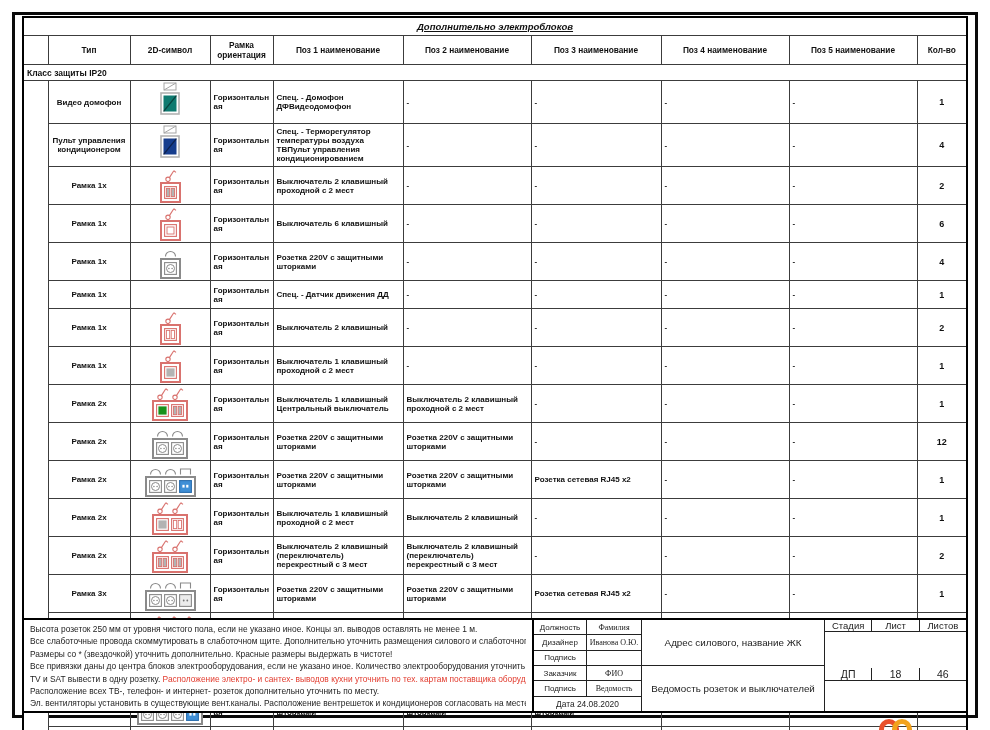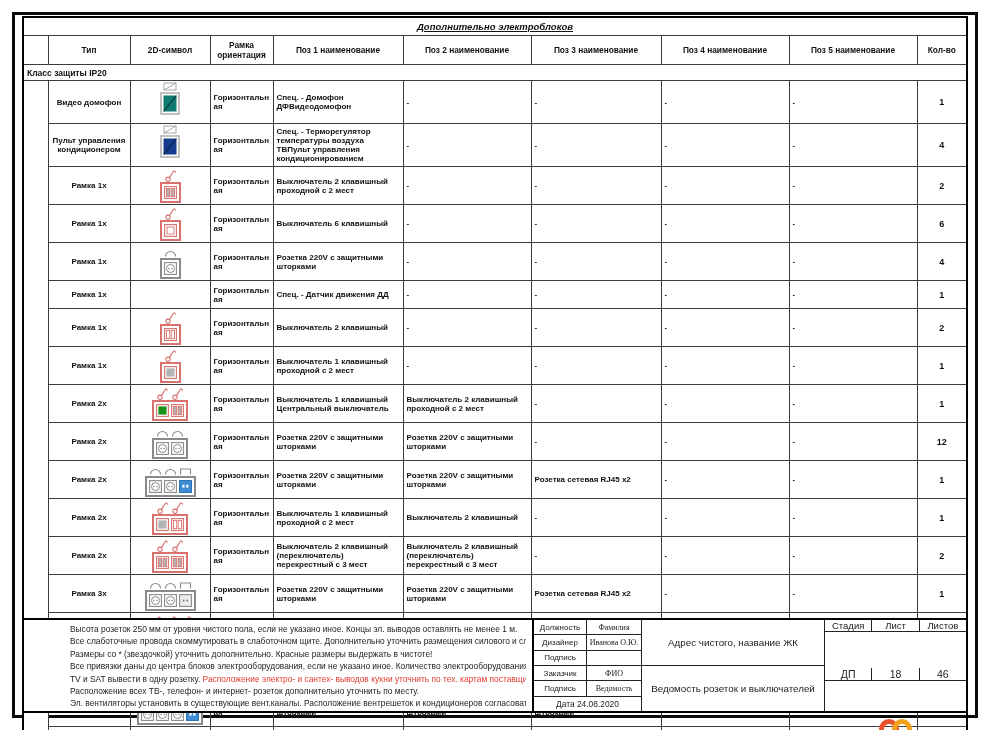--- a/index.html
+++ b/index.html
@@ -32,21 +32,21 @@
   
   .sym{display:inline-flex;flex-direction:column;align-items:center;line-height:0;}
   .sym-top{display:flex;}
   .sym-frame{display:flex;gap:2px;padding:2px;border:2px solid #888;background:#fff;}
   
   .footer{position:absolute;left:22px;top:618px;width:946px;height:95px;
        border:2px solid #000;box-sizing:border-box;display:flex;background:#fff;}
   .notes{width:510px;border-right:2px solid #000;box-sizing:border-box;
        padding:3px 6px 2px 6px;}
   .note-line{font-size:8.4px;line-height:12.4px;color:#1c1c1c;white-space:nowrap;
-       overflow:hidden;margin-left:40px;}
+       overflow:hidden;}
   .note-red{color:#e23b2e;}
   .tblock{flex:1;display:flex;position:relative;}
   .tb-left{width:108px;border-right:1px solid #222;box-sizing:border-box;
        display:flex;flex-direction:column;}
   .tb-prow{flex:1;display:flex;border-bottom:1px solid #222;}
   .tb-prow:last-child{border-bottom:none;}
   .tb-plabel{width:52px;border-right:1px solid #222;font-size:8px;color:#222;
        display:flex;align-items:center;justify-content:center;text-align:center;}
   .tb-pvalue{flex:1;font-size:8px;color:#222;display:flex;align-items:center;
        justify-content:center;text-align:center;font-family:Liberation Serif, serif;}
@@ -693,21 +693,21 @@
           <div class="tb-plabel">Заказчик</div>
           <div class="tb-pvalue">ФИО</div>
         </div>
         <div class="tb-prow">
           <div class="tb-plabel">Подпись</div>
           <div class="tb-pvalue">Ведомость</div>
         </div>
         <div class="tb-prow tb-daterow">Дата 24.08.2020</div>
       </div>
     <div class="tb-mid">
-      <div class="tb-address">Адрес чистого, название ЖК</div>
+      <div class="tb-address">Адрес силового, название ЖК</div>
       <div class="tb-doc">Ведомость розеток и выключателей</div>
     </div>
     <div class="tb-right">
       <div class="tb-stage-hdr">
         <div>Стадия</div>
         <div>Лист</div>
         <div>Листов</div>
       </div>
       <div class="tb-stage-val">
         <div>ДП</div>

